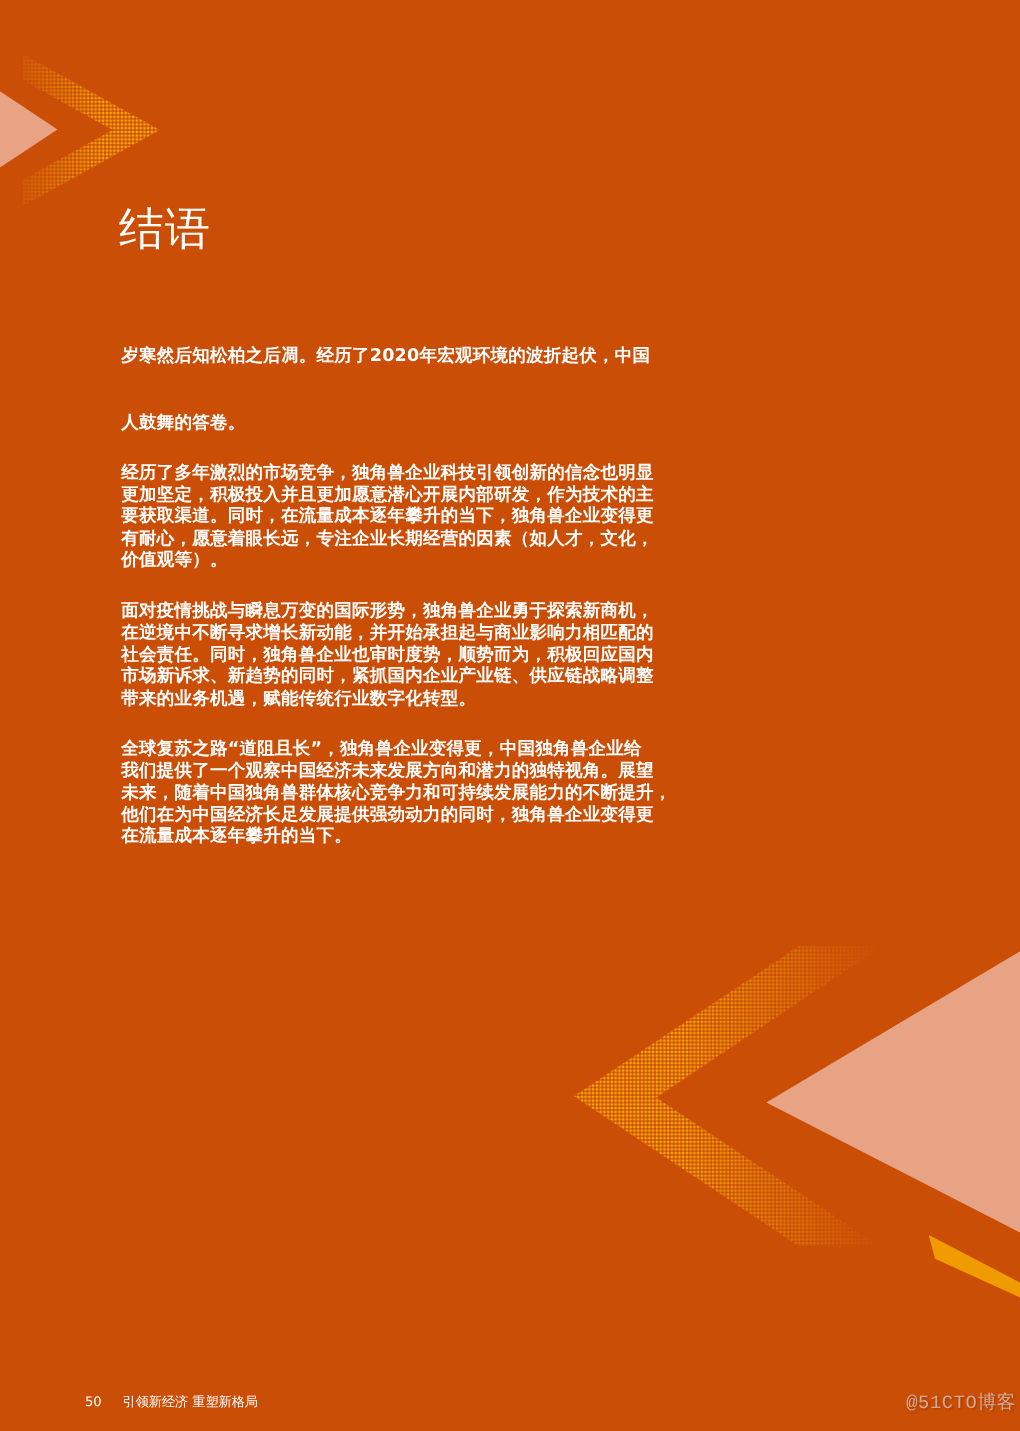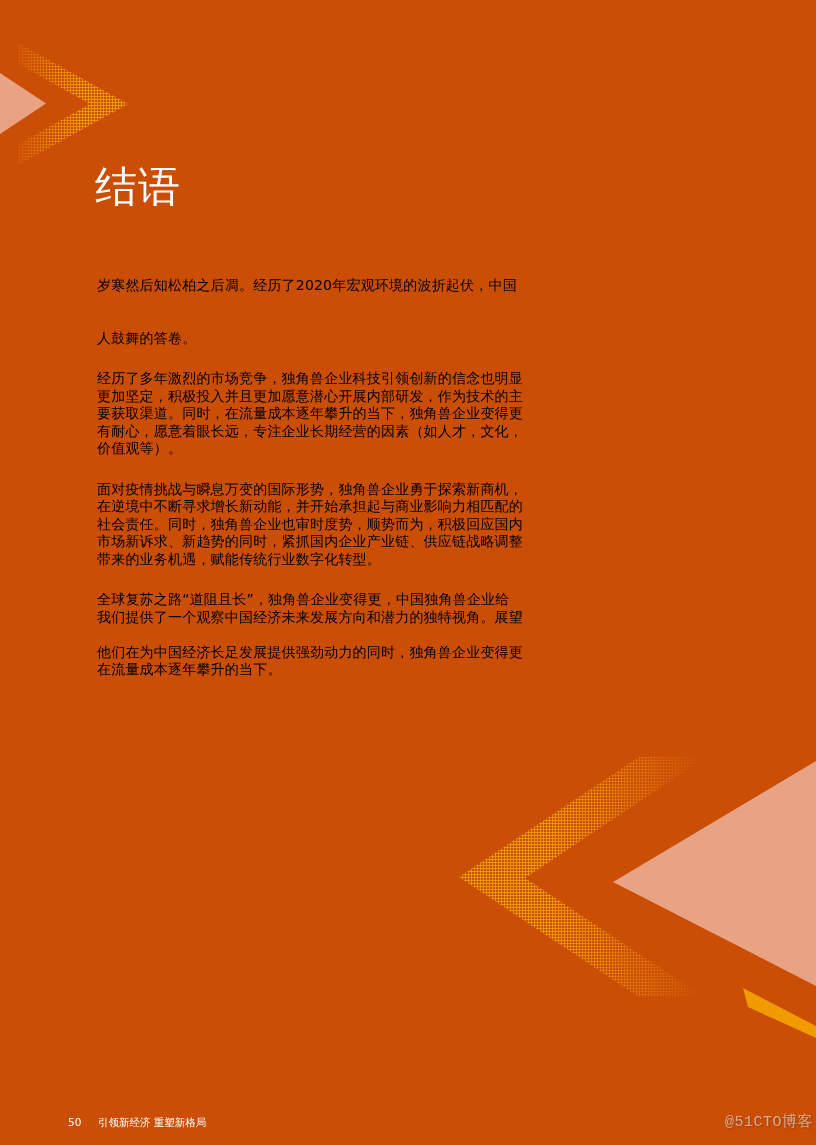--- a/index.html
+++ b/index.html
@@ -50,31 +50,32 @@
     background: #F09C00;
     clip-path: polygon(3px 3px, 76px 41px, 76px 53px, 8px 22px);
   }
   
   .title {
     position: absolute; left: 95px; top: 166px;
     margin: 0;
     color: #FFFFFF;
     font-family: "DejaVu Serif", "Liberation Serif", serif;
     font-weight: normal;
-    font-size: 42px;
+    font-size: 36px;
     line-height: 1;
     letter-spacing: 1px;
     text-align: center;
   }
   .body-text {
     position: absolute; left: 97px; top: 277px; width: 450px;
-    color: #000000;
+    color: #ffffff;
     font-size: 14px;
     line-height: 17.5px;
     letter-spacing: 0.2px;
+    font-weight: bold;
   }
   .body-text p { margin: 0 0 23px 0; }
   .body-text .line { white-space: nowrap; }
   .footer {
     position: absolute; left: 68px; top: 1116px;
     color: #FFFFFF; font-size: 10.5px; line-height: 12px;
   }
   .footer .pagenum { display: inline-block; min-width: 30px; }
   .watermark {
     position: absolute; right: 3px; top: 1112px;
@@ -112,21 +113,21 @@
     <p>
       <span class="line">面对疫情挑战与瞬息万变的国际形势，独角兽企业勇于探索新商机，</span><br>
       <span class="line">在逆境中不断寻求增长新动能，并开始承担起与商业影响力相匹配的</span><br>
       <span class="line">社会责任。同时，独角兽企业也审时度势，顺势而为，积极回应国内</span><br>
       <span class="line">市场新诉求、新趋势的同时，紧抓国内企业产业链、供应链战略调整</span><br>
       <span class="line">带来的业务机遇，赋能传统行业数字化转型。</span>
     </p>
     <p>
       <span class="line">全球复苏之路“道阻且长”，独角兽企业变得更，中国独角兽企业给</span><br>
       <span class="line">我们提供了一个观察中国经济未来发展方向和潜力的独特视角。展望</span><br>
-      <br>
+      <span class="line">未来，随着中国独角兽群体核心竞争力和可持续发展能力的不断提升，</span><br>
       <span class="line">他们在为中国经济长足发展提供强劲动力的同时，独角兽企业变得更</span><br>
       <span class="line">在流量成本逐年攀升的当下。</span>
     </p>
   </div>
 
   <div class="deco halftone chevron-bottomright"></div>
   <div class="deco pink-tri-bottomright"></div>
   <div class="deco amber-stripe"></div>
 
   <div class="footer">

